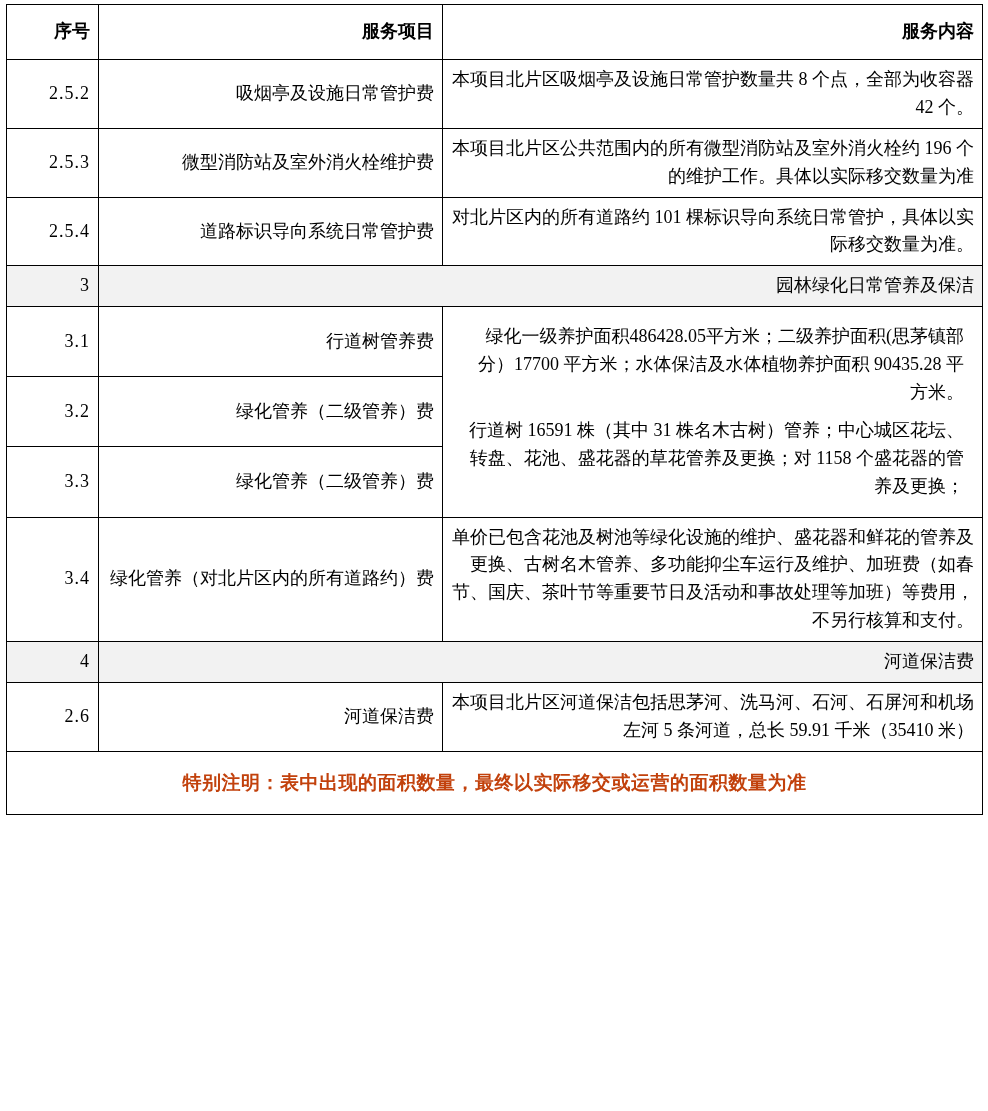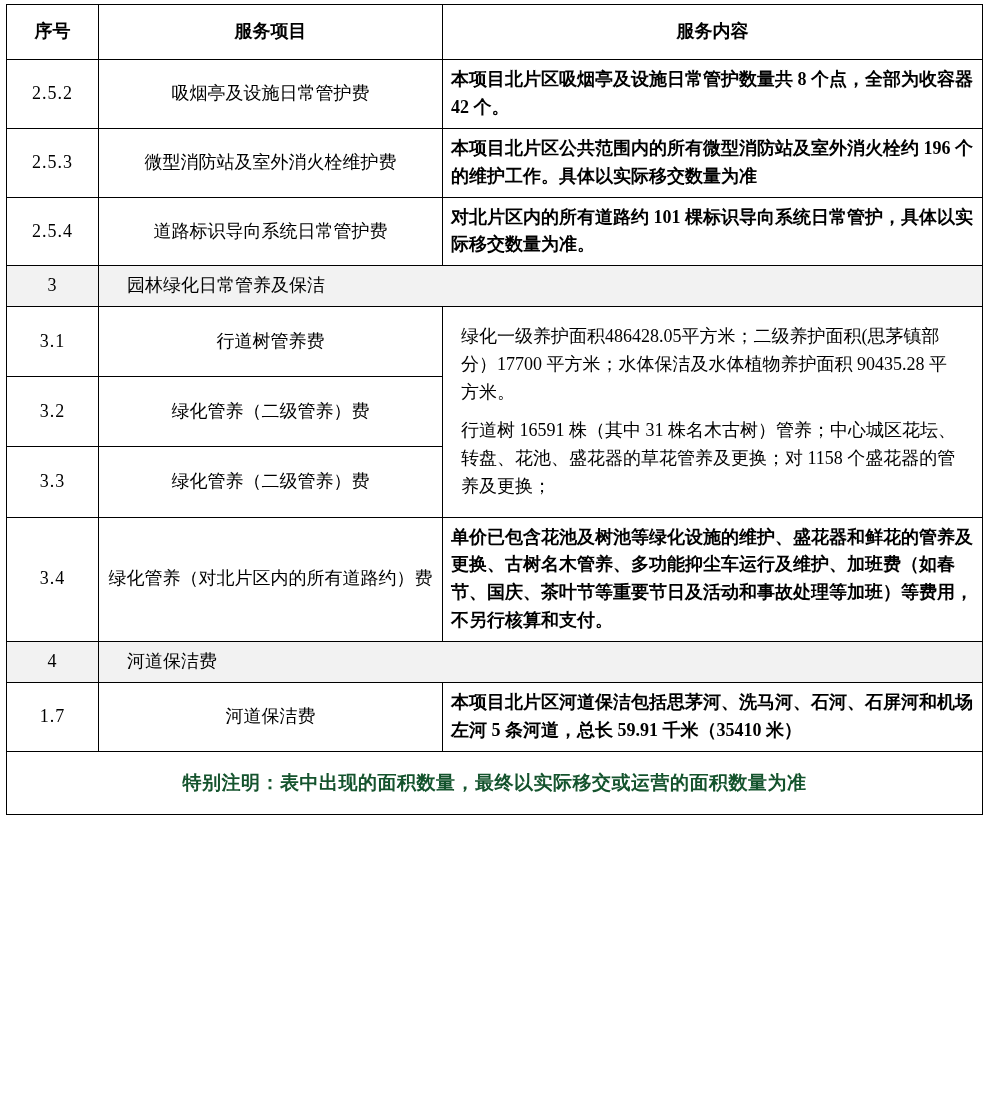--- a/index.html
+++ b/index.html
@@ -21,20 +21,21 @@
     border-collapse: collapse;
     width: 976px;
     table-layout: fixed;
   }
   table.svc td, table.svc th {
     border: 1px solid #000000;
     vertical-align: middle;
     padding: 6px 8px;
     font-size: 18px;
     line-height: 1.55;
+    text-align: right;
   }
   col.c-no    { width: 92px; }
   col.c-item  { width: 344px; }
   col.c-desc  { width: 540px; }
 
   thead th {
     text-align: center;
     font-weight: bold;
     font-size: 19px;
     height: 42px;
@@ -43,39 +44,38 @@
   td.no {
     text-align: center;
     letter-spacing: 1px;
   }
   td.item {
     text-align: center;
   }
   td.desc {
     text-align: left;
     line-height: 1.75;
-    font-weight: bold;
   }
   tr.group td.group-cell {
-    text-align: left;
+    text-align: right;
     background: #f2f2f2;
     padding-left: 28px;
   }
   tr.group td.no {
     background: #f2f2f2;
   }
   td.merged-desc {
     text-align: left;
     line-height: 1.78;
     vertical-align: top;
     padding-top: 10px;
   }
   tr.note td {
     text-align: center;
-    color: #14532d;
+    color: #c2410c;
     font-weight: bold;
     font-size: 19px;
     height: 46px;
     padding: 8px 6px;
     letter-spacing: 0.5px;
   }
   .desc-p { margin: 10px; }
 </style>
 </head>
 <body>
@@ -143,21 +143,21 @@
         <td class="item">绿化管养（对北片区内的所有道路约）费</td>
         <td class="desc">单价已包含花池及树池等绿化设施的维护、盛花器和鲜花的管养及更换、古树名木管养、多功能抑尘车运行及维护、加班费（如春节、国庆、茶叶节等重要节日及活动和事故处理等加班）等费用，不另行核算和支付。</td>
       </tr>
 
       <tr class="group">
         <td class="no">4</td>
         <td class="group-cell" colspan="2">河道保洁费</td>
       </tr>
 
       <tr>
-        <td class="no">1.7</td>
+        <td class="no">2.6</td>
         <td class="item">河道保洁费</td>
         <td class="desc">本项目北片区河道保洁包括思茅河、洗马河、石河、石屏河和机场左河 5 条河道，总长 59.91 千米（35410 米）</td>
       </tr>
 
       <tr class="note">
         <td colspan="3">特别注明：表中出现的面积数量，最终以实际移交或运营的面积数量为准</td>
       </tr>
 
     </tbody>
   </table>

